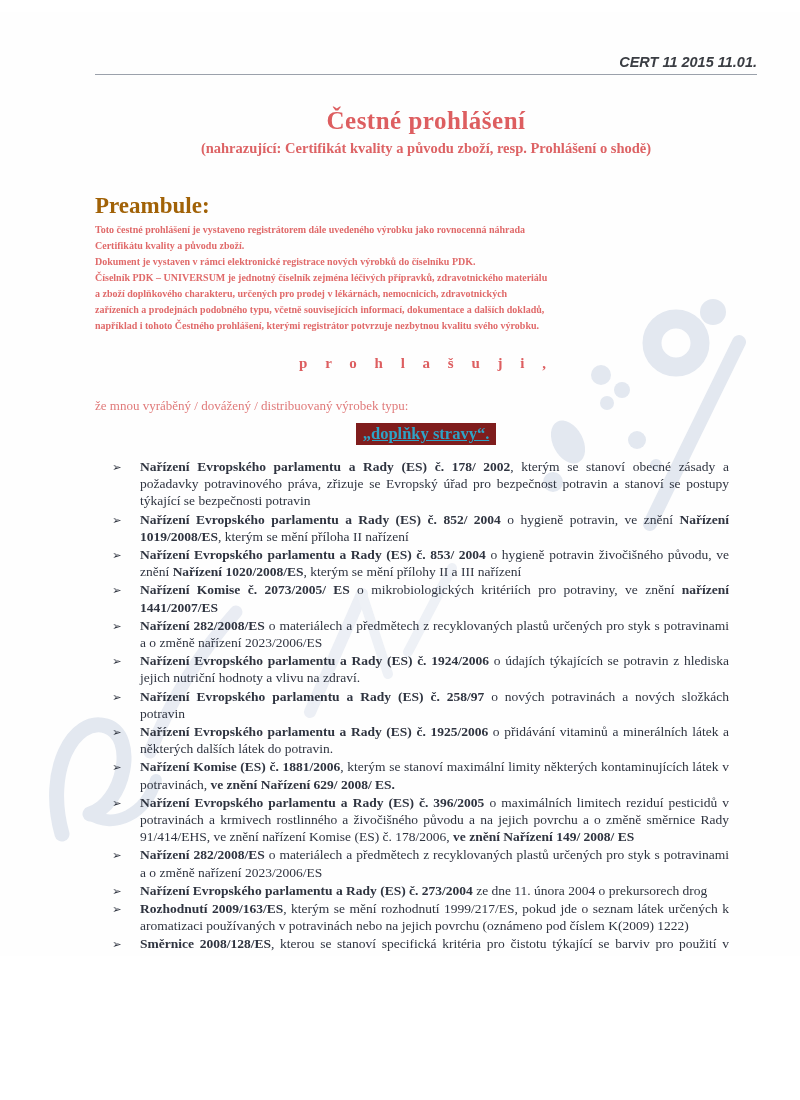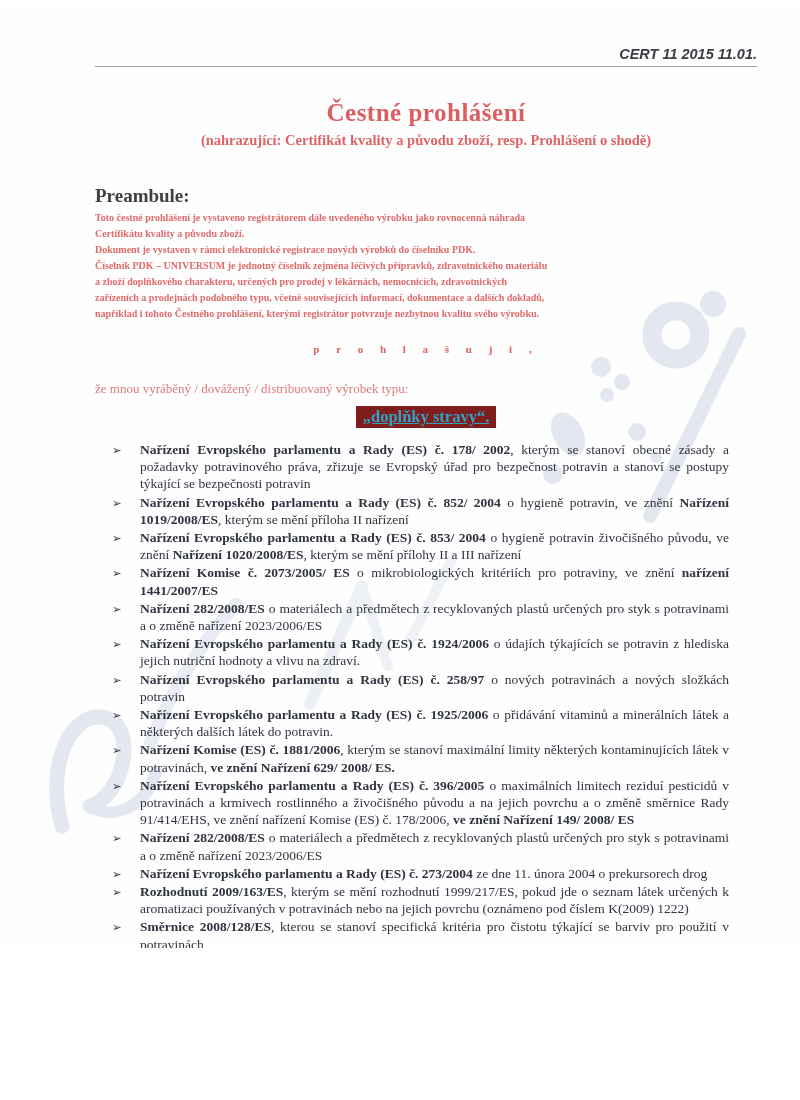--- a/index.html
+++ b/index.html
@@ -1,37 +1,37 @@
 <!DOCTYPE html>
 <html><head>
 <meta charset="utf-8">
 <style>
   html,body{margin:0;padding:0;background:#ffffff;}
   .page{
-    position:relative;width:800px;height:944px;margin:4px auto;background:#fefefe;
+    position:relative;width:800px;height:944px;margin:12px auto;background:#fefefe;
     overflow:hidden;font-family:"Liberation Serif","DejaVu Serif",serif;color:#2f3440;
   }
   .watermark{position:absolute;left:0;top:0;width:800px;height:1100px;z-index:0;}
   .content{position:relative;z-index:1;padding:0 43px 0 95px;}
 
   .doc-header{padding-top:42px;text-align:right;
     font-family:"Liberation Sans","DejaVu Sans",sans-serif;
     font-style:italic;font-weight:bold;font-size:14.5px;color:#3a3d43;}
   .header-rule{border-top:1.2px solid #9ba1ab;margin-top:4px;}
 
   .doc-title{margin-top:32px;text-align:center;font-weight:bold;font-size:25px;
     color:#dd5e60;letter-spacing:.5px;}
   .doc-subtitle{margin-top:5px;text-align:center;font-weight:bold;font-size:14.5px;color:#dd6365;}
 
-  .preamble-heading{margin-top:36px;font-weight:bold;font-size:19px;color:#404040;}
+  .preamble-heading{margin-top:36px;font-weight:bold;font-size:23px;color:#a16207;}
   .preamble-body{margin-top:3px;font-weight:bold;font-size:10px;line-height:16px;
     color:#e06a6a;white-space:pre-line;}
 
   .decl-intro{margin-top:22px;padding-left:22px;font-size:13.8px;color:#e06a6a;}
-  .decl-verb{margin-top:21px;text-align:center;font-weight:bold;font-size:11px;
+  .decl-verb{margin-top:21px;text-align:center;font-weight:bold;font-size:15px;
     letter-spacing:7px;color:#dd5e60;}
   .product-intro{margin-top:26px;font-size:13px;color:#e07a7a;}
   .product-type-row{margin-top:9px;text-align:center;}
   .product-type{display:inline-block;background:#7f1d1d;color:#2ea3c6;font-weight:bold;
     font-size:16.5px;text-decoration:underline;padding:1px 7px;}
   .follow-up{margin-top:19px;font-size:13.8px;color:#2c313a;}
 
   .req-list{list-style:none;margin:13px 28px 0 0;padding:0;font-size:13.5px;
     line-height:17.2px;color:#2f3440;}
   .req-list li{position:relative;padding-left:45px;text-align:justify;margin-bottom:1px;}

